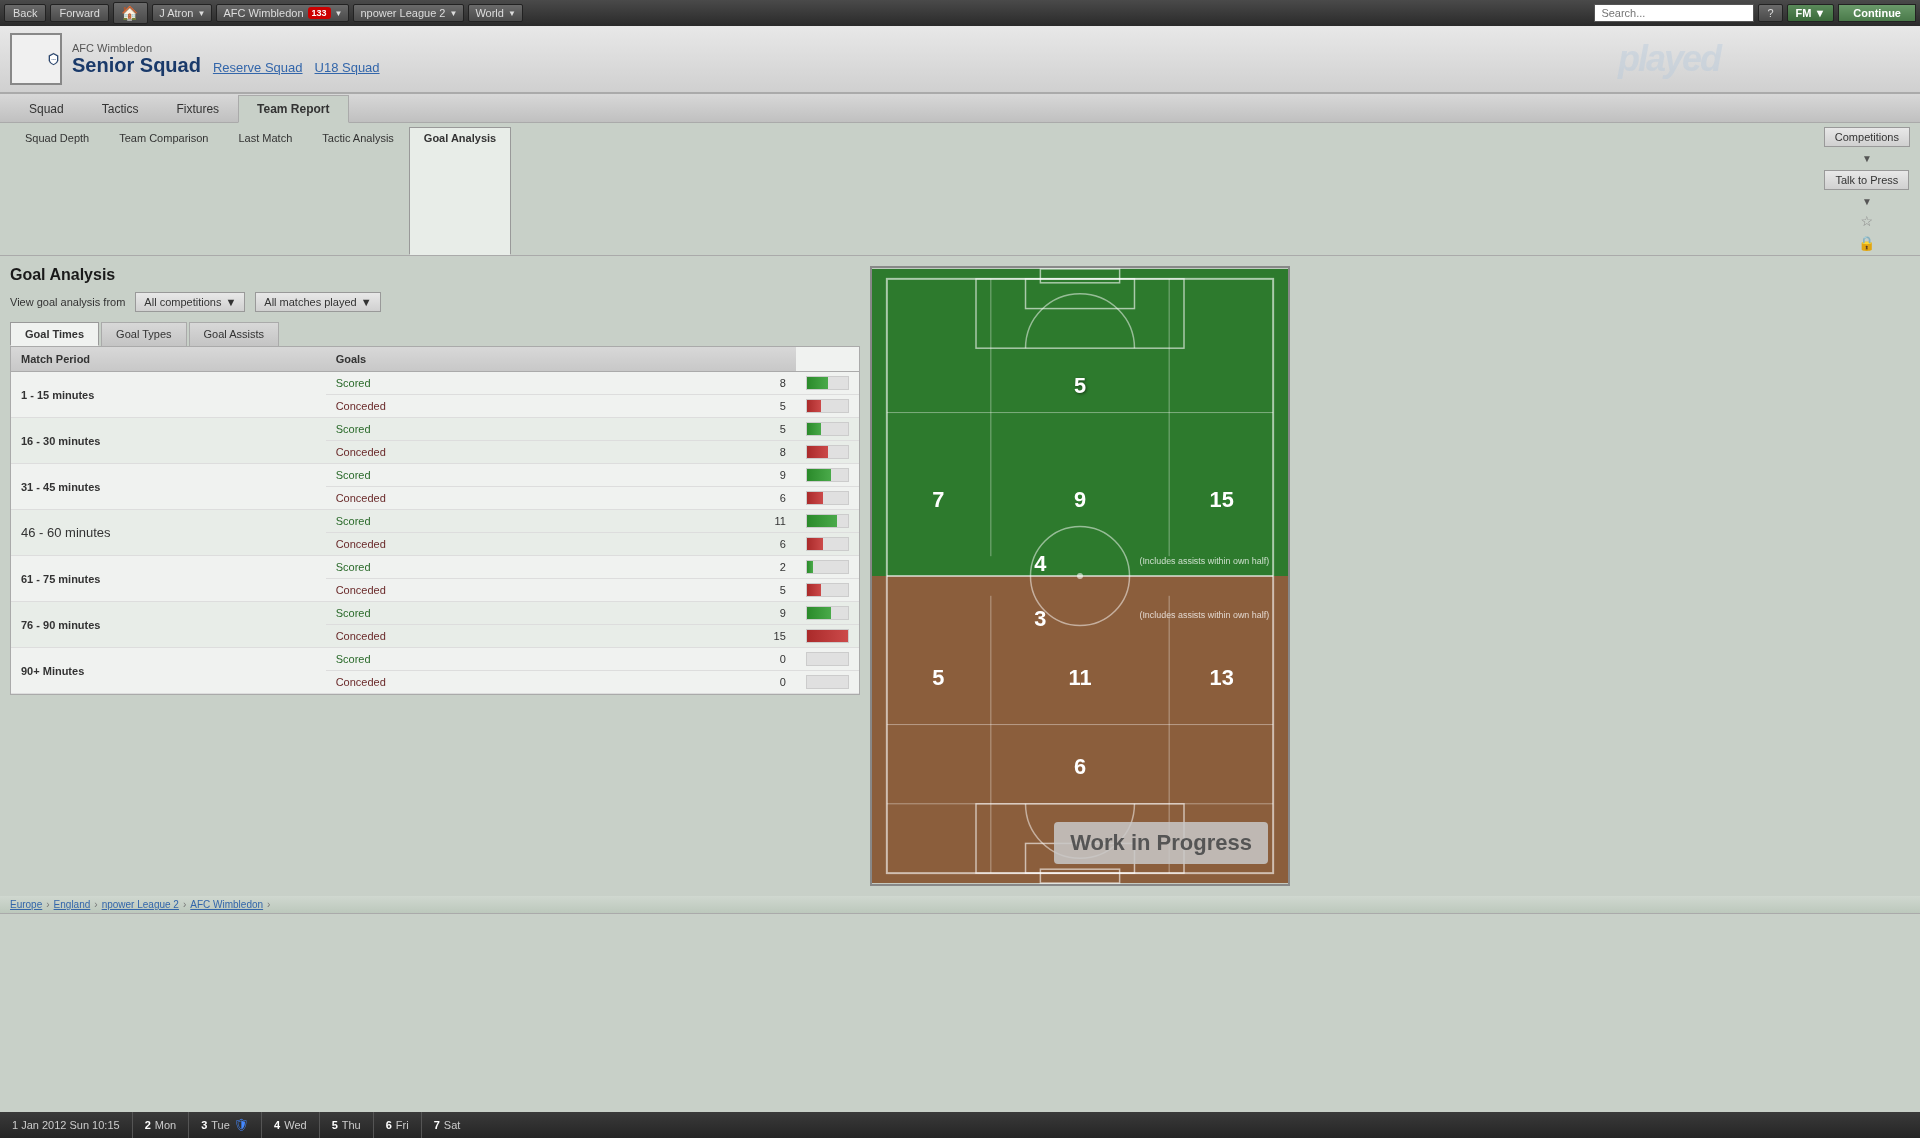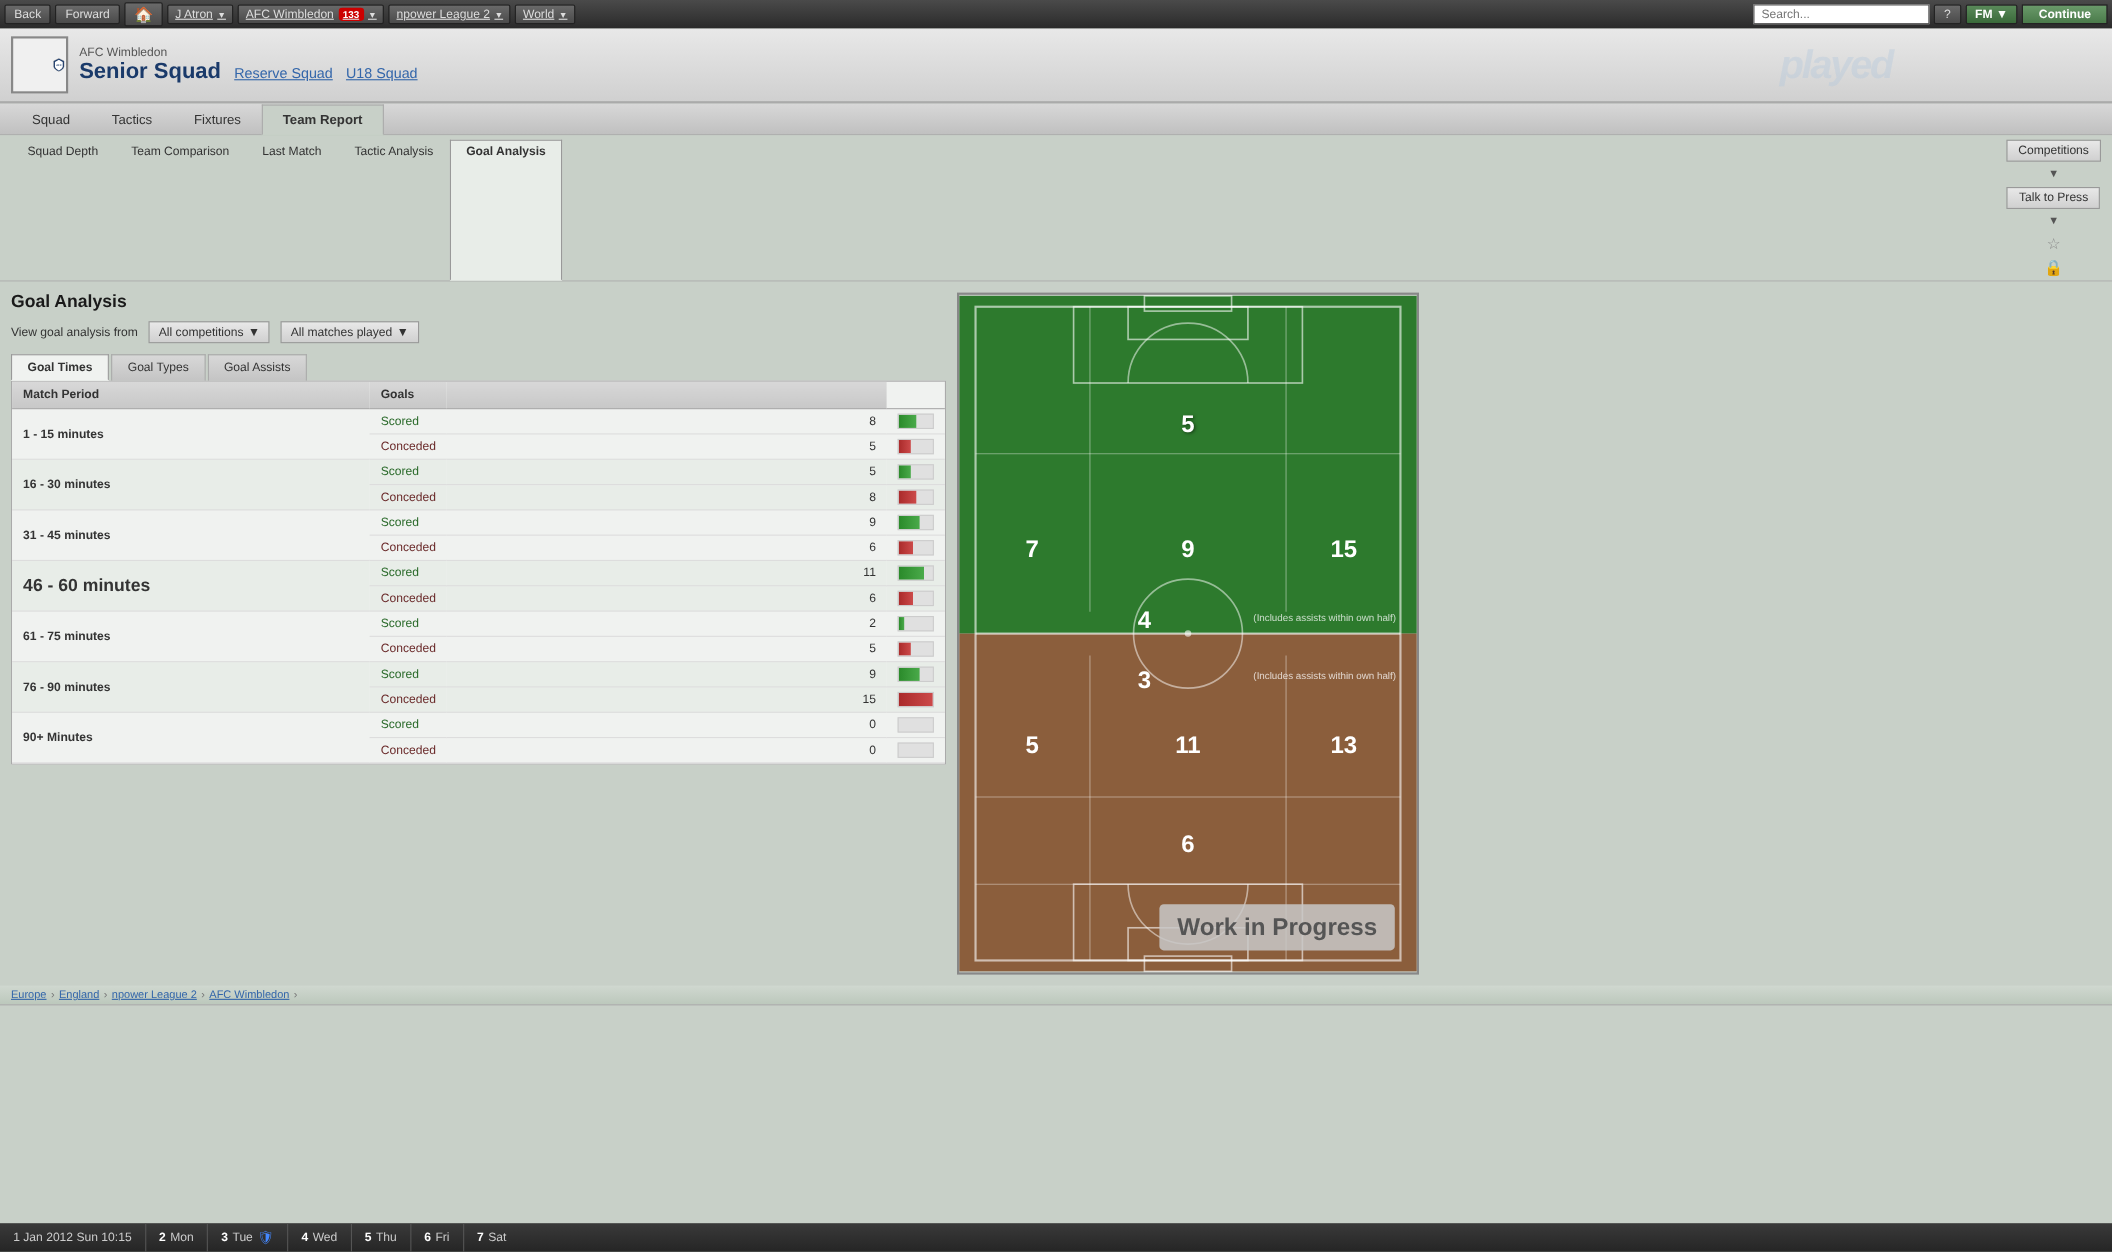--- a/index.html
+++ b/index.html
@@ -28,21 +28,20 @@
       background: linear-gradient(to bottom, #6a6a6a, #4a4a4a);
       border: 1px solid #222;
       color: #ddd;
       font-size: 11px;
       padding: 2px 6px;
       cursor: pointer;
       border-radius: 2px;
       display: flex;
       align-items: center;
       gap: 4px;
-      text-decoration: underline;
     }
     .top-dropdown .arrow { font-size: 8px; }
     .notification-badge {
       background: #cc0000;
       color: white;
       font-size: 9px;
       padding: 1px 4px;
       border-radius: 3px;
       font-weight: bold;
     }
@@ -565,21 +564,21 @@
             <tr style="background: rgb(240, 242, 240);">
               <td class="conceded-label" style="color: rgb(106, 42, 42);">Conceded</td>
               <td style="width: 25px; text-align: right;">6</td>
               <td>
                 <div class="bar-track">
                   <div class="bar-fill-red" style="width:40.476190476190474%;"></div>
                 </div>
               </td>
             </tr>
             <tr style="background: rgb(232, 237, 232);">
-              <td rowspan="2" class="period-cell" style="vertical-align: middle; font-weight: bold; font-size: 16px;">46 - 60 minutes</td>
+              <td rowspan="2" class="period-cell" style="vertical-align: middle; font-weight: normal; font-size: 13px;">46 - 60 minutes</td>
               <td class="scored-label" style="width: 70px; color: rgb(42, 106, 42);">Scored</td>
               <td style="width: 25px; text-align: right;">11</td>
               <td>
                 <div class="bar-track">
                   <div class="bar-fill-green" style="width:73.80952380952381%;"></div>
                 </div>
               </td>
             </tr>
             <tr style="background: rgb(232, 237, 232);">
               <td class="conceded-label" style="color: rgb(106, 42, 42);">Conceded</td>

